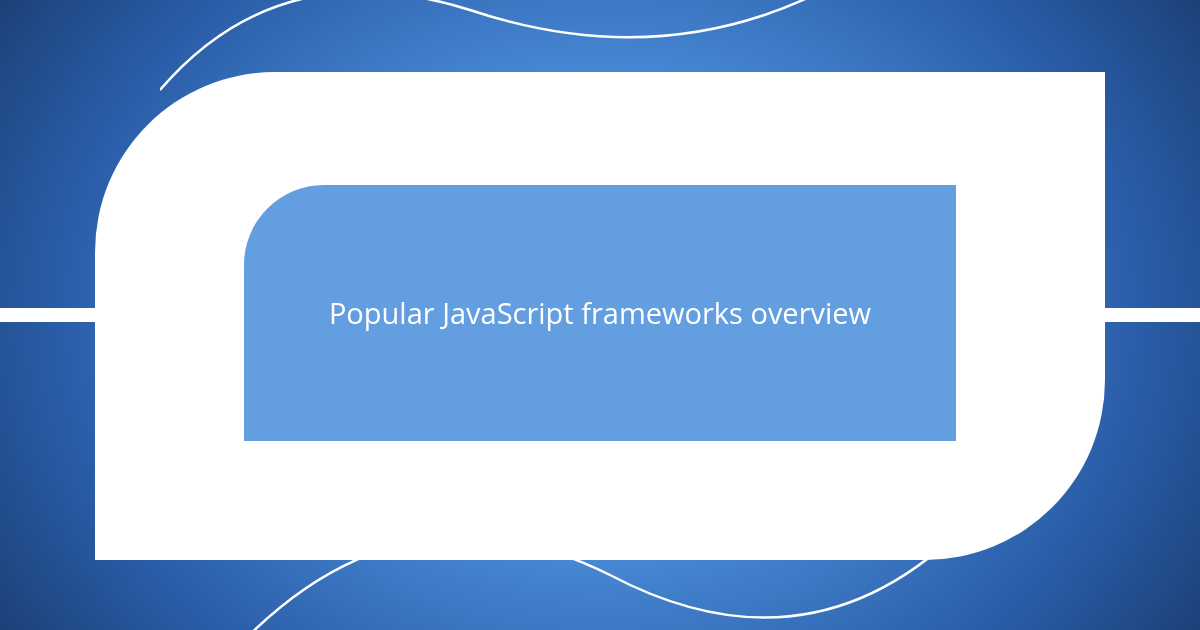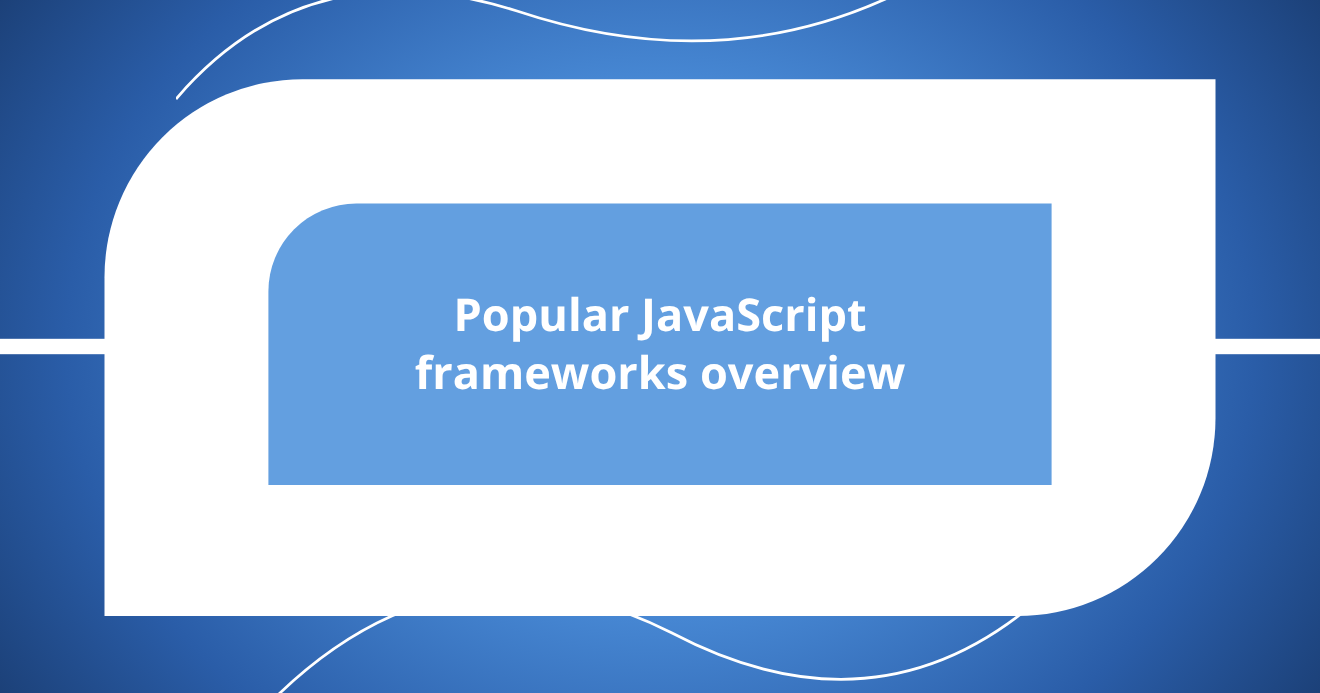--- a/index.html
+++ b/index.html
@@ -69,22 +69,22 @@
       background: #639fe0;
       border-top-left-radius: 80px;
       display: flex;
       align-items: center;
       justify-content: center;
       padding: 0 50px;
     }
     
     .title {
       color: #ffffff;
-      font-size: 41px;
-      font-weight: 700;
+      font-size: 29px;
+      font-weight: 400;
       text-align: center;
       line-height: 1.3;
     }
   </style>
 </head>
 <body>
 
 <div class="background"></div>
 
 <div class="horizontal-bar"></div>

